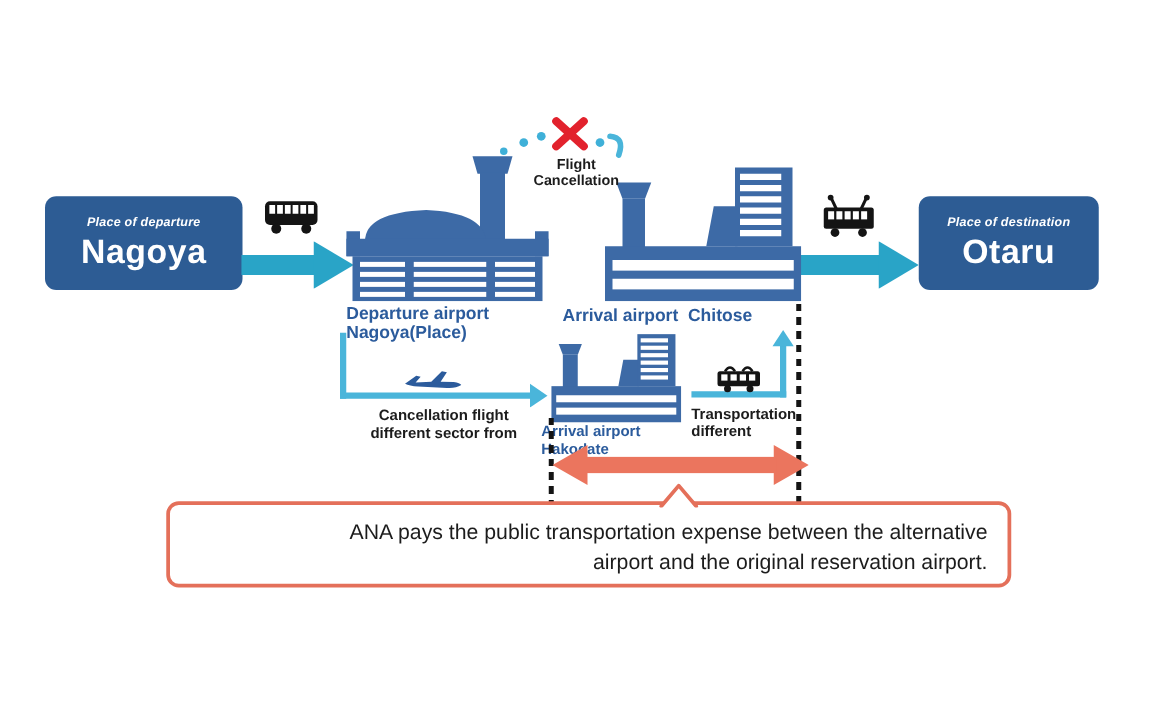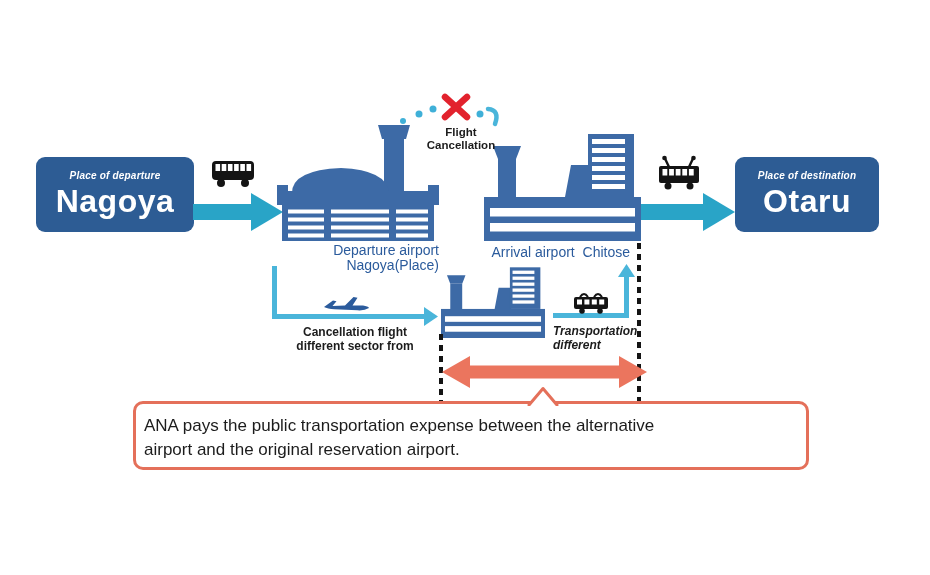--- a/index.html
+++ b/index.html
@@ -3,32 +3,32 @@
 <meta charset="utf-8">
 <style>
   html,body{margin:0;padding:0;background:#fff;}
   .stage{position:relative;width:930px;height:575px;background:#fff;overflow:hidden;
          font-family:"Liberation Sans",sans-serif;}
   .abs{position:absolute;}
   
   .place-box{background:#2d5c94;border-radius:9px;color:#fff;text-align:center;
              display:flex;flex-direction:column;justify-content:center;gap:2px;}
   .place-title{font-size:10px;font-weight:700;letter-spacing:.2px;font-style:italic;}
-  .place-city{font-size:32px;font-weight:700;letter-spacing:.5px;}
-  
-  .blue-label{color:#2b5b9c;font-weight:400;text-align:right;}
+  .place-city{font-size:27px;font-weight:700;letter-spacing:.5px;}
+  
+  .blue-label{color:#2b5b9c;font-weight:700;text-align:left;}
   .dark-label{color:#1c1c1c;font-weight:700;text-align:center;}
   .lbl-14{font-size:14px;line-height:15px;}
   .lbl-12{font-size:12px;line-height:13.5px;}
   .lbl-11{font-size:11.5px;line-height:13px;}
   
   .dash-v{width:4px;background:repeating-linear-gradient(to bottom,#141414 0 6px,transparent 6px 11px);}
   
   .callout{background:#fff;border:3px solid #e4705a;border-radius:10px;box-sizing:border-box;
-           padding:10px 16px 0 8px;color:#1c1c1c;font-size:17px;line-height:24px;}
+           padding:10px 16px 0 8px;color:#1c1c1c;font-size:17px;line-height:24px;text-align:right;}
   svg{display:block;}
 </style>
 </head>
 <body>
 
 <div class="stage">
 
   <div class="abs place-box" style="left:36px;top:157px;width:158px;height:75px;">
     <div class="place-title">Place of departure</div>
     <div class="place-city">Nagoya</div>
@@ -218,20 +218,24 @@
         <rect x="108" y="25" width="33" height="5"></rect>
           <rect x="108" y="34" width="33" height="5"></rect>
         <rect x="108" y="43" width="33" height="5"></rect>
           <rect x="108" y="52" width="33" height="5"></rect>
         <rect x="6" y="76" width="145" height="8.5"></rect>
           <rect x="6" y="91" width="145" height="8.5"></rect>
       </g>
     </svg>
   </div>
 
+  <div class="abs blue-label lbl-12" style="left:433px;top:339px;width:120px;">
+    <div>Arrival airport</div>
+    <div>Hakodate</div>
+  </div>
 
   <div class="abs" style="left:553px;top:262px;">
     <svg width="85" height="58" viewBox="0 0 85 58">
       <g fill="#4ab5da">
         <rect x="0" y="51" width="76" height="5"></rect>
         <rect x="71" y="12" width="5" height="44"></rect>
         <polygon points="65,15 73.5,2 82,15"></polygon>
       </g>
     </svg>
   </div>
@@ -249,21 +253,21 @@
       </g>
       <g fill="#ffffff">
         <rect x="5" y="8.5" width="5" height="5"></rect>
           <rect x="12.4" y="8.5" width="5" height="5"></rect>
         <rect x="19.8" y="8.5" width="5" height="5"></rect>
           <rect x="27.2" y="8.5" width="5" height="5"></rect>
       </g>
     </svg>
   </div>
 
-  <div class="abs dark-label lbl-12" style="left:553px;top:325px;width:100px;text-align:left;font-style:italic;">
+  <div class="abs dark-label lbl-12" style="left:553px;top:325px;width:100px;text-align:left;">
     <div>Transportation</div>
     <div>different</div>
   </div>
 
   <div class="abs dash-v" style="left:439px;top:334px;height:68px;"></div>
   <div class="abs dash-v" style="left:637px;top:243px;height:159px;"></div>
 
   <div class="abs" style="left:442px;top:355px;">
     <svg width="205" height="34" viewBox="0 0 205 34">
       <g fill="#eb755e">

